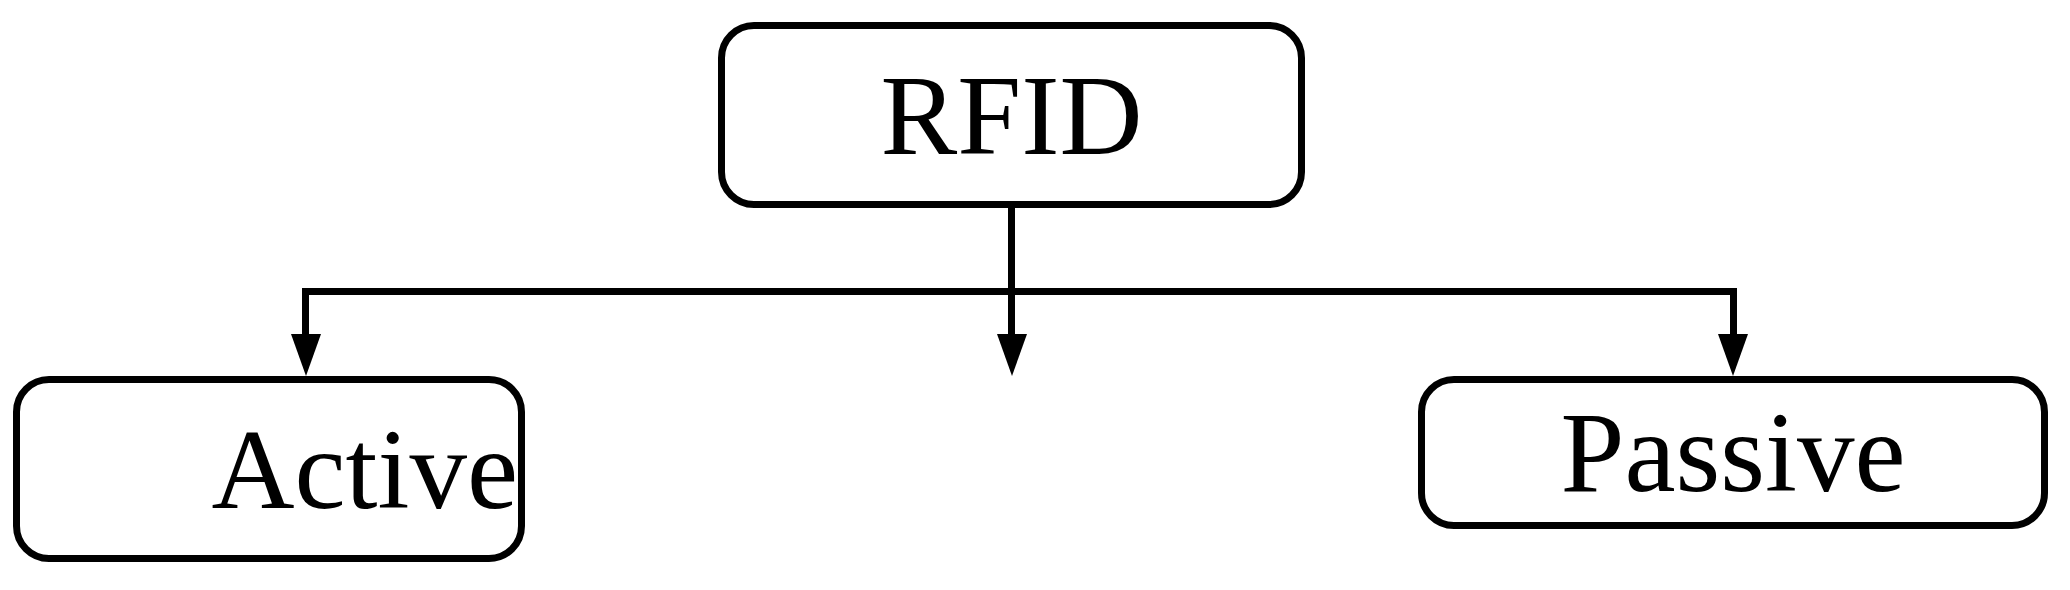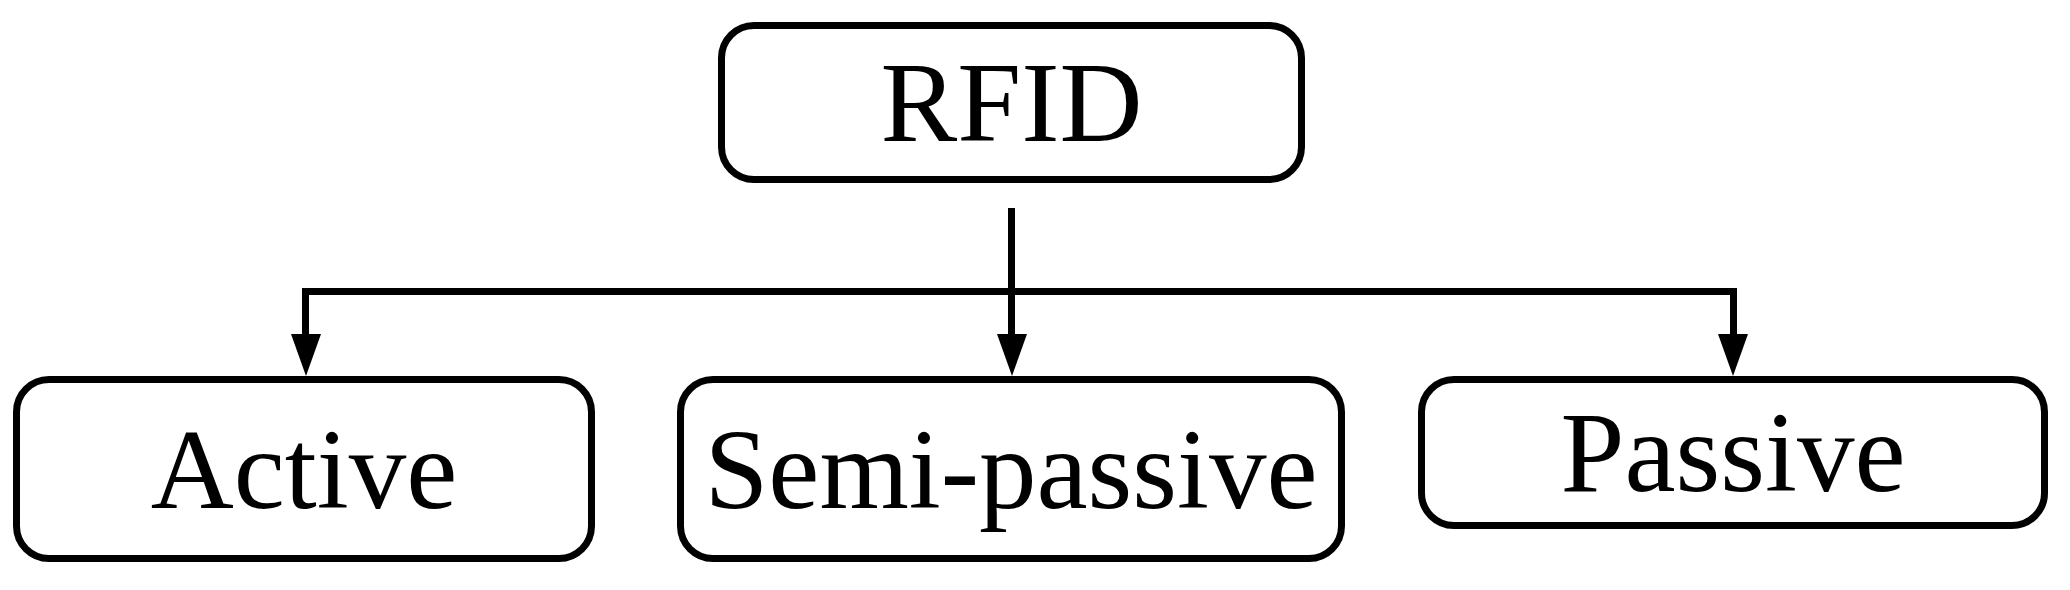--- a/index.html
+++ b/index.html
@@ -22,22 +22,22 @@
     border-radius: 36px;
     background: #ffffff;
     display: flex;
     align-items: center;
     justify-content: center;
     font-size: 115px;
     line-height: 1;
     color: #000000;
     white-space: nowrap;
   }
-  .node-root   { left: 718px;  top: 22px;  width: 587px; height: 161px; }
-  .node-child1 { left: 13px;   top: 376px; width: 582px; height: 186px; }
+  .node-root   { left: 718px;  top: 22px;  width: 587px; height: 186px; }
+  .node-child1 { left: 13px;   top: 376px; width: 512px; height: 186px; justify-content: flex-end; }
   .node-child2 { left: 677px;  top: 376px; width: 668px; height: 186px; }
   .node-child3 { left: 1418px; top: 376px; width: 630px; height: 153px; }
 
   .line {
     position: absolute;
     background: #000000;
   }
   
   .v-root     { left: 1008px; top: 208px; width: 7px;  height: 132px; }
   
@@ -73,21 +73,18 @@
   <div class="arrowhead arrow-right"></div>
 
   <div class="node node-root">
     <span>RFID</span>
   </div>
 
   <div class="node node-child1">
     <span>Active</span>
   </div>
 
-  <div class="node node-child2">
-    <span>Semi-passive</span>
-  </div>
 
   <div class="node node-child3">
     <span>Passive</span>
   </div>
 
 </div>
 
 </body></html>

